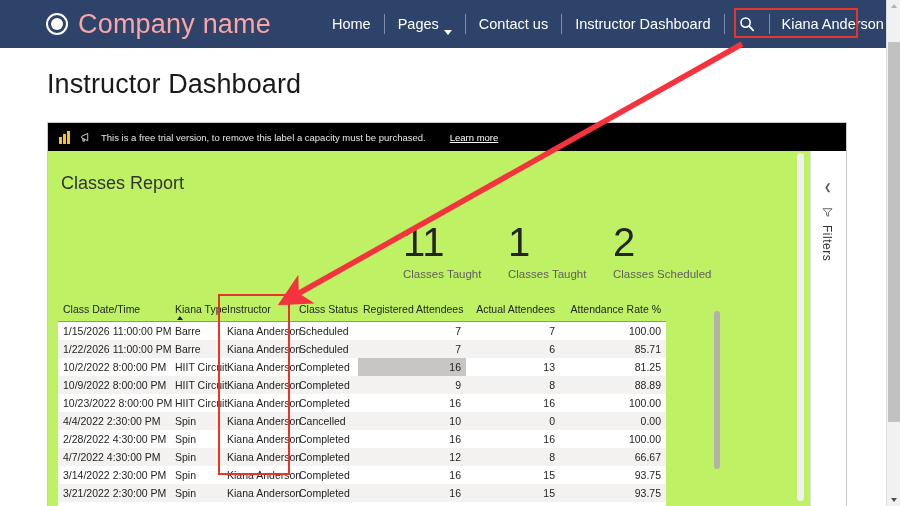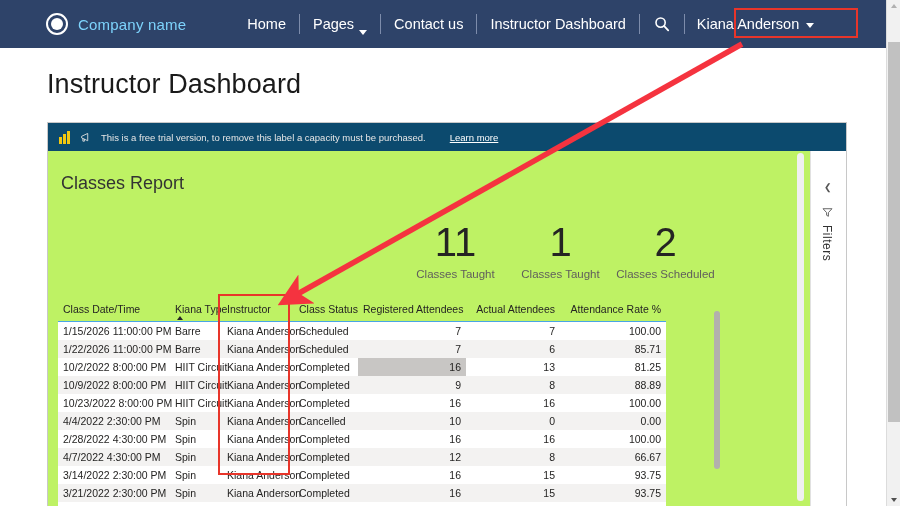--- a/index.html
+++ b/index.html
@@ -41,22 +41,22 @@
   }
   .brand-logo::after {
     content: "";
     position: absolute;
     left: 3px; top: 3px;
     width: 12px; height: 12px;
     border-radius: 50%;
     background: #ffffff;
   }
   .brand-name {
-    color: #7dd3fc;
-    font-size: 15px;
+    color: #fca5a5;
+    font-size: 27px;
     letter-spacing: 0.2px;
     white-space: nowrap;
   }
   .nav-menu {
     display: flex;
     align-items: center;
     margin-left: 48px;
     height: 48px;
   }
   .nav-link {
@@ -123,21 +123,21 @@
     left: 47px; top: 122px;
     width: 800px; height: 384px;
     border: 1px solid #c8c8c8;
     border-bottom: none;
     background: #ffffff;
   }
   .trial-banner {
     position: absolute;
     left: 0; top: 0;
     width: 798px; height: 28px;
-    background: #0c4a6e;
+    background: #000000;
     display: flex;
     align-items: center;
     padding-left: 11px;
     gap: 8px;
   }
   .pbi-logo {
     width: 13px; height: 13px;
     position: relative;
     flex: 0 0 auto;
   }
@@ -218,21 +218,20 @@
 
   
   .kpi-row {
     position: absolute;
     left: 355px; top: 72px;
     display: flex;
     gap: 0;
   }
   .kpi {
     width: 105px;
-    text-align: center;
   }
   .kpi-value {
     font-size: 40px;
     color: #252423;
     line-height: 0.95;
     font-weight: normal;
   }
   .kpi-label {
     margin-top: 7px;
     font-size: 11.5px;

